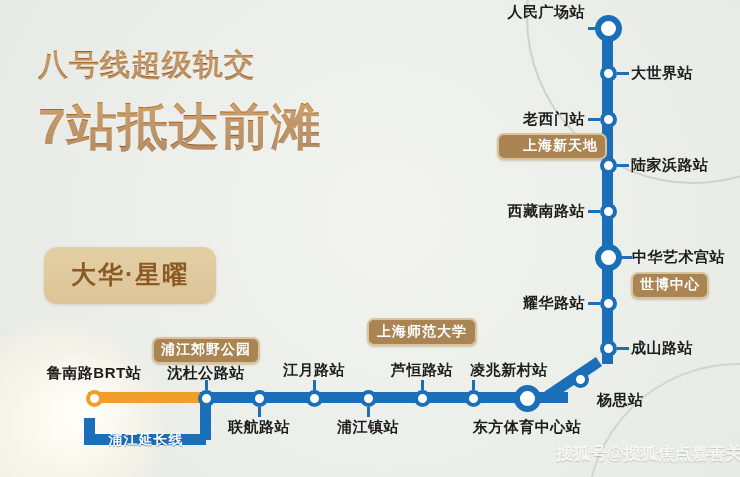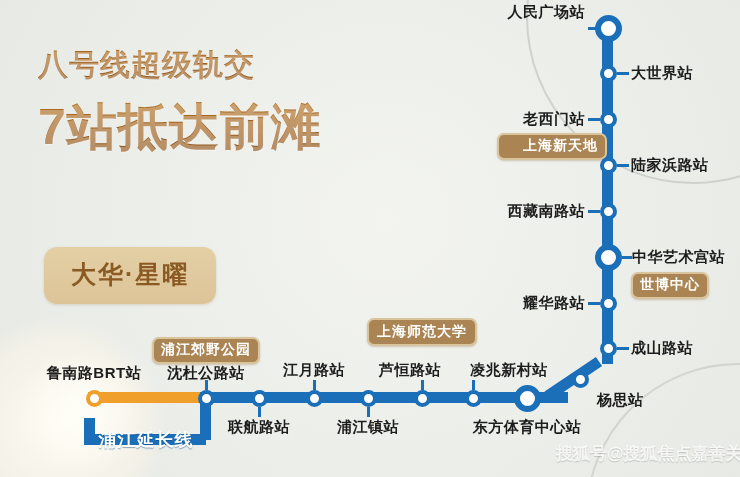--- a/index.html
+++ b/index.html
@@ -100,21 +100,21 @@
     border-radius:7px;
     color:#ffffff;font-size:14px;font-weight:bold;letter-spacing:1px;
     padding:2px 7px 3px 7px;
     box-shadow:0 1px 2px rgba(120,95,55,.3);
   }
   .tag.c{transform:translate(-50%,0);}
   .tag.two{line-height:17px;text-align:center;padding:3px 8px 4px 8px;}
 
   .branch-label{
     position:absolute;white-space:nowrap;
-    color:#ffffff;font-size:18px;font-weight:bold;letter-spacing:1px;
+    color:#ffffff;font-size:14px;font-weight:bold;letter-spacing:1px;
     transform:translate(-50%,-50%);
     text-shadow:0 1px 1px rgba(0,60,120,.45);
   }
 
   
   .watermark{
     position:absolute;left:556px;top:442px;
     font-size:17px;font-weight:bold;letter-spacing:0px;
     color:rgba(255,255,255,.82);
     text-shadow:0 1px 1px rgba(120,120,110,.35);
@@ -203,21 +203,21 @@
   <div class="st sm" style="left:314px;top:398px;"></div>
   <div class="tick v" style="left:314px;top:380px;height:10px;"></div>
   <div class="lbl c" style="left:314px;top:361px;">江月路站</div>
 
   <div class="st sm" style="left:368px;top:398px;"></div>
   <div class="tick v" style="left:368px;top:407px;height:10px;"></div>
   <div class="lbl c" style="left:368px;top:418px;">浦江镇站</div>
 
   <div class="st sm" style="left:422px;top:398px;"></div>
   <div class="tick v" style="left:422px;top:380px;height:10px;"></div>
-  <div class="lbl c" style="left:410px;top:361px;font-family:Liberation Mono, monospace;">芦恒路站</div>
+  <div class="lbl c" style="left:422px;top:361px;font-family:Liberation Mono, monospace;">芦恒路站</div>
   <div class="tag c two" style="left:422px;top:307px;margin-top:11px;">
     <div>上海师范大学</div>
   </div>
 
   <div class="st sm" style="left:473px;top:398px;"></div>
   <div class="tick v" style="left:473px;top:380px;height:10px;"></div>
   <div class="lbl c" style="left:509px;top:361px;">凌兆新村站</div>
 
   <div class="st big" style="left:527px;top:398px;"></div>
   <div class="lbl c" style="left:527px;top:418px;">东方体育中心站</div>

